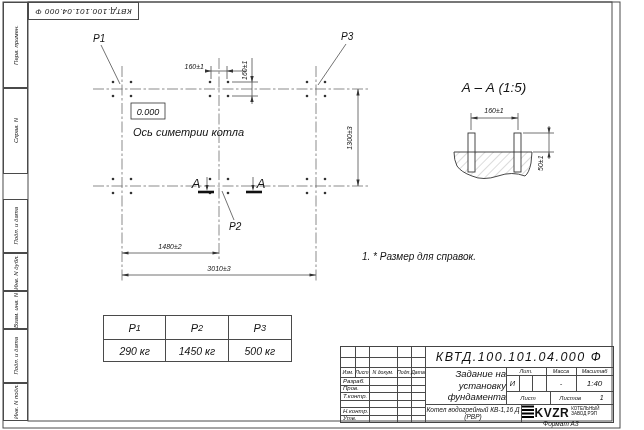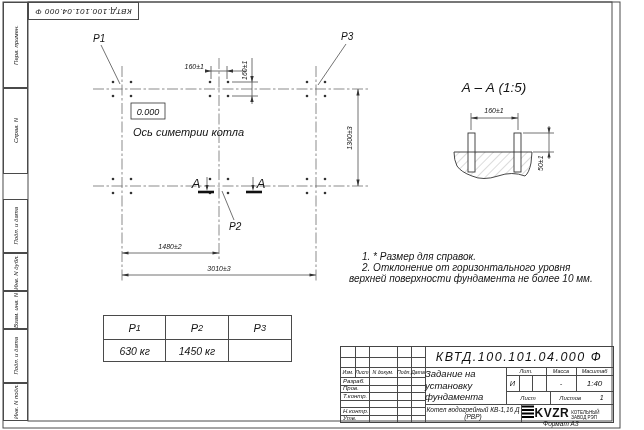--- a/index.html
+++ b/index.html
@@ -27,21 +27,21 @@
   .wt div{display:flex;align-items:center;justify-content:center;font-style:italic;
       border-right:1px solid #4a4a4a;border-bottom:1px solid #4a4a4a;}
   .wt div:nth-child(3n){border-right:none;}
   .wt div:nth-child(n+4){border-bottom:none;}
   .wt .hd{font-size:11px;}
   .wt .vv{font-size:10.5px;}
   .tb{position:absolute;left:340px;top:346px;width:272px;height:75px;
       border:1px solid #444;box-sizing:content-box;background:transparent;}
   .docnum{font-size:12.5px;letter-spacing:1.5px;}
   .fmt{position:absolute;left:543px;top:420px;font-size:6.5px;font-style:italic;}
-  .logo-wrap{display:flex;align-items:flex-end;gap:2px;}
+  .logo-wrap{display:flex;align-items:flex-start;gap:2px;}
   .logo-kvzr{font-weight:bold;font-size:12px;letter-spacing:.5px;font-style:normal;}
   .logo-sub{font-size:4.5px;line-height:5px;font-style:normal;text-align:left;}
 </style>
 </head>
 <body>
 
 <svg width="644" height="430" viewBox="0 0 644 430">
   <defs>
     <pattern id="hatch" width="6" height="6" patternUnits="userSpaceOnUse" patternTransform="rotate(45)">
       <line x1="0" y1="0" x2="0" y2="6" stroke="#8a8a8a" stroke-width="0.6"></line>
@@ -191,38 +191,38 @@
   </div>
 <div class="mbox" style="top:329px;height:54px;">
     <span>Подп. и дата</span>
   </div>
 <div class="mbox" style="top:383px;height:38px;">
     <span>Инв. N подл.</span>
   </div>
 
 <div class="notes">
   <p>1. * Размер для справок.</p>
-  <p>2. Отклонение от горизонтального уровня верхней поверхности фундамента не более 10 мм.</p>
 </div>
 
 <div class="wt">
   <div class="hd">
       <span>P</span>
       <sub>1</sub>
     </div>
   <div class="hd">
       <span>P</span>
       <sub>2</sub>
     </div>
   <div class="hd">
       <span>P</span>
       <sub>3</sub>
     </div>
-  <div class="vv">630 кг</div>
+  <div class="vv">290 кг</div>
   <div class="vv">1450 кг</div>
+  <div class="vv">500 кг</div>
 </div>
 
 <div class="tb">
 
   <div class="vl" style="left:84px;top:0;height:75px;"></div>
   <div class="vl" style="left:14px;top:0;height:30px;"></div>
   <div class="vl" style="left:28px;top:0;height:75px;"></div>
   <div class="vl" style="left:56px;top:0;height:75px;"></div>
   <div class="vl" style="left:70px;top:0;height:75px;"></div>
   <div class="hl" style="left:0;top:10px;width:84px;"></div>
@@ -252,21 +252,21 @@
   <div class="cell" style="left:56px;top:20px;width:14px;height:10px;font-size:5.2px;">Подп.</div>
   <div class="cell" style="left:70px;top:20px;width:14px;height:10px;font-size:5.2px;">Дата</div>
 
   <div class="cell" style="left:2px;top:30px;width:26px;height:7.5px;font-size:6px;justify-content:flex-start;">Разраб.</div>
   <div class="cell" style="left:2px;top:37.5px;width:26px;height:7.5px;font-size:6px;justify-content:flex-start;">Пров.</div>
   <div class="cell" style="left:2px;top:45px;width:26px;height:7.5px;font-size:6px;justify-content:flex-start;">Т.контр.</div>
   <div class="cell" style="left:2px;top:52.5px;width:26px;height:7.5px;font-size:6px;justify-content:flex-start;"></div>
   <div class="cell" style="left:2px;top:60px;width:26px;height:7.5px;font-size:6px;justify-content:flex-start;">Н.контр.</div>
   <div class="cell" style="left:2px;top:67.5px;width:26px;height:7.5px;font-size:6px;justify-content:flex-start;">Утв.</div>
 
-  <div class="cell" style="left:84px;top:20px;width:81px;height:37px;font-size:9.5px;line-height:11.5px;white-space:normal;text-align:left;">Задание на установку фундамента</div>
+  <div class="cell" style="left:84px;top:20px;width:81px;height:37px;font-size:9.5px;line-height:11.5px;white-space:normal;text-align:right;">Задание на установку фундамента</div>
 
   <div class="cell" style="left:165px;top:20px;width:40px;height:8px;font-size:5.5px;">Лит.</div>
   <div class="cell" style="left:205px;top:20px;width:30px;height:8px;font-size:5.5px;">Масса</div>
   <div class="cell" style="left:235px;top:20px;width:37px;height:8px;font-size:5.5px;">Масштаб</div>
   <div class="cell" style="left:165px;top:28px;width:13px;height:16px;font-size:7.5px;">И</div>
   <div class="cell" style="left:205px;top:28px;width:30px;height:16px;font-size:7.5px;">-</div>
   <div class="cell" style="left:235px;top:28px;width:37px;height:16px;font-size:8px;">1:40</div>
 
   <div class="cell" style="left:165px;top:44px;width:44px;height:13px;font-size:6px;">Лист</div>
   <div class="cell" style="left:209px;top:44px;width:63px;height:13px;font-size:6px;justify-content:space-around;">

